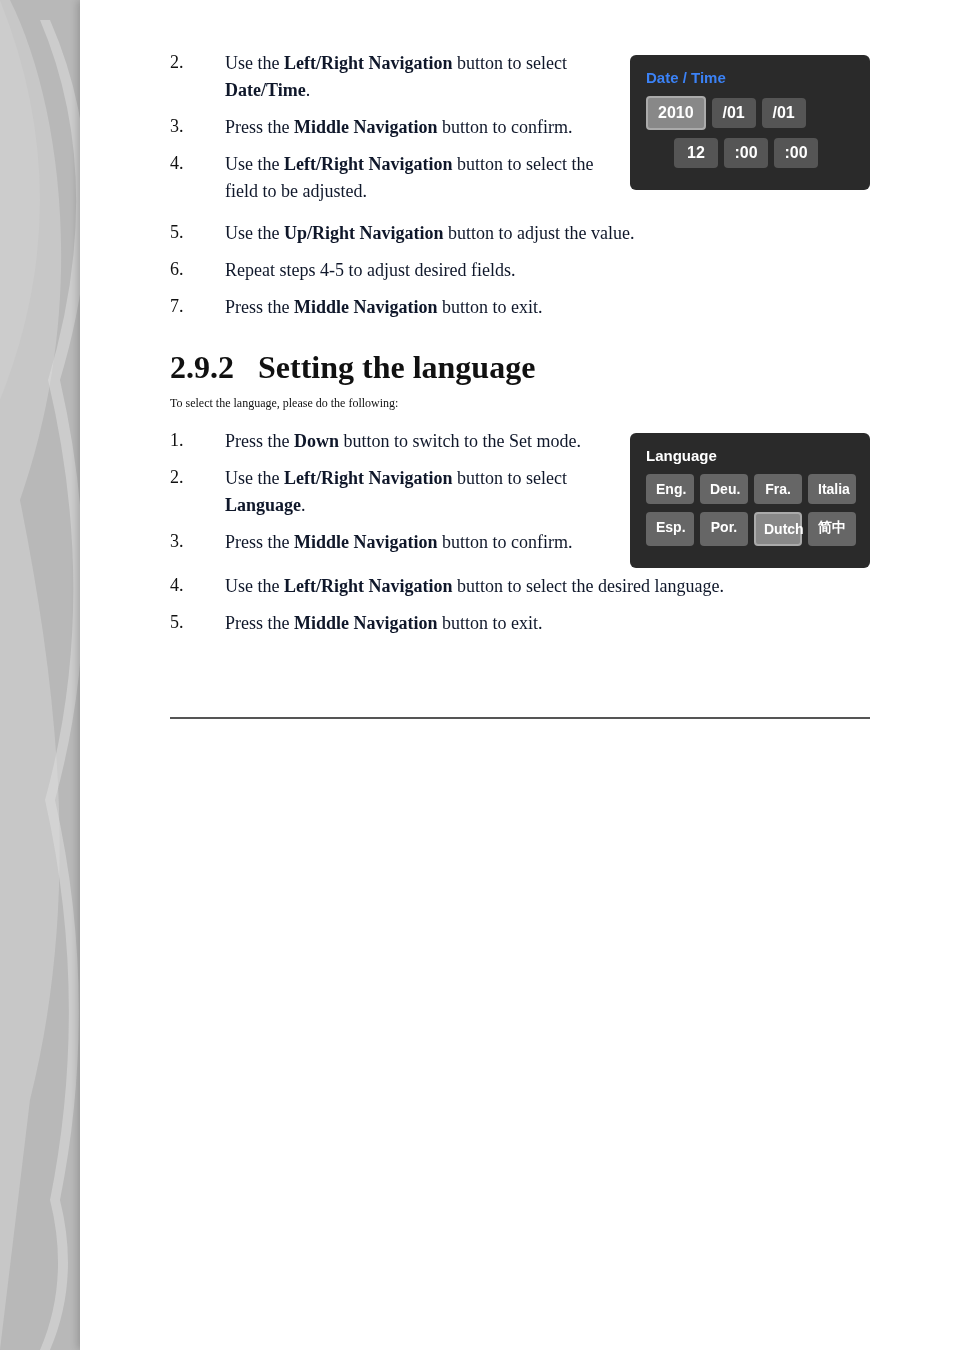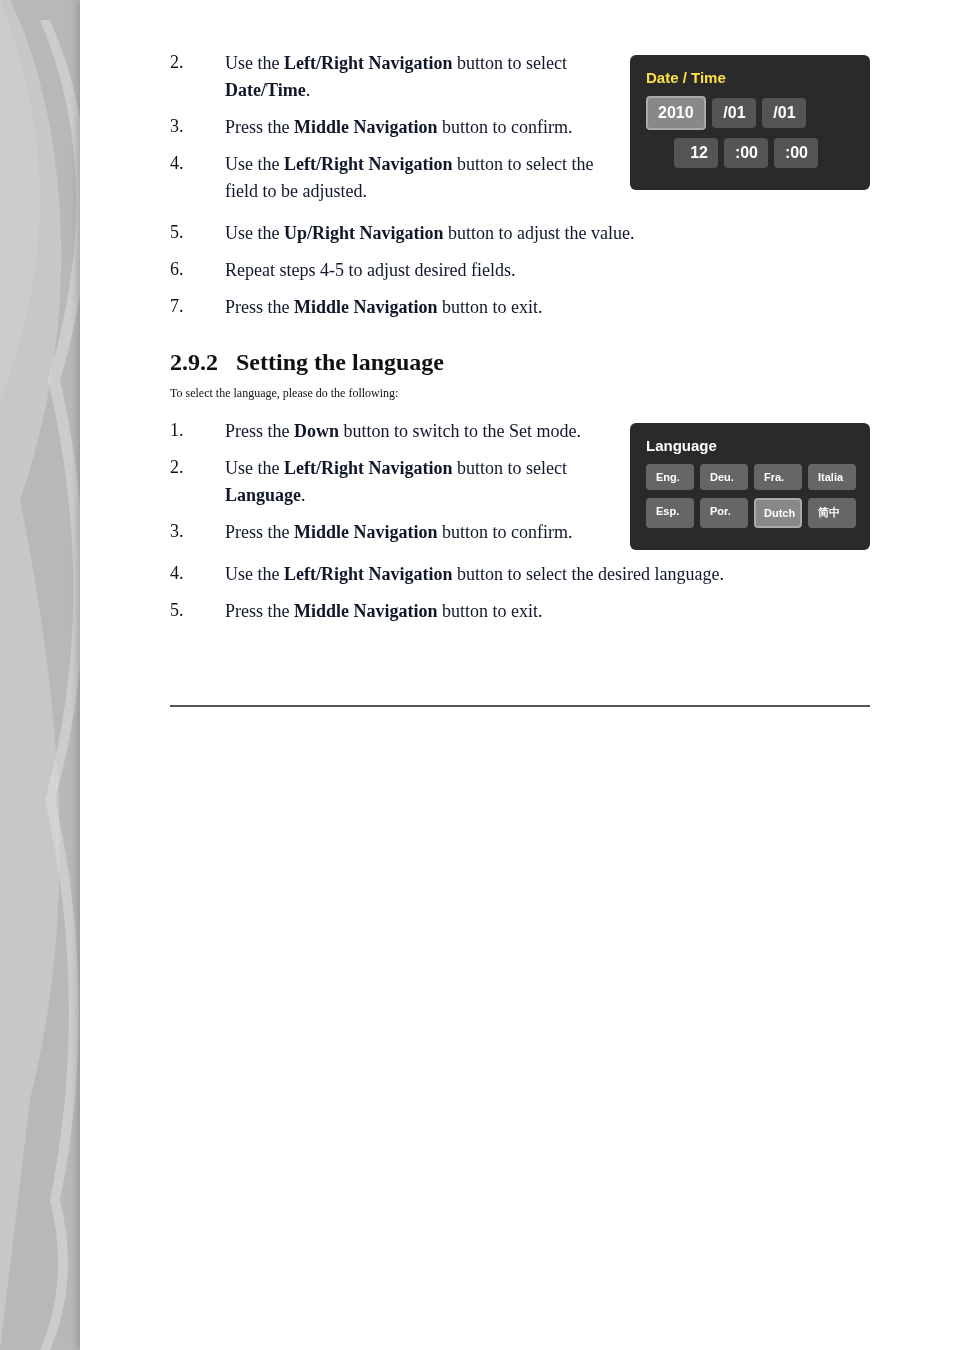--- a/index.html
+++ b/index.html
@@ -87,52 +87,52 @@
     
     .datetime-widget {
       background: #2a2a2a;
       border-radius: 6px;
       padding: 14px 16px;
       width: 240px;
       font-family: Arial, sans-serif;
     }
 
     .datetime-widget .widget-title {
-      color: #fde047;
+      color: #3b82f6;
       font-size: 15px;
       font-weight: bold;
       margin-bottom: 10px;
     }
 
     .datetime-row {
       display: flex;
       gap: 6px;
       margin-bottom: 8px;
       align-items: center;
     }
 
     .dt-cell {
       background: #555;
       color: #fff;
       border-radius: 4px;
       padding: 6px 10px;
       font-size: 16px;
       font-weight: bold;
       min-width: 44px;
-      text-align: right;
+      text-align: center;
     }
 
     .dt-cell.selected {
       background: #888;
       border: 2px solid #aaa;
     }
 
     
     .section-heading {
-      font-size: 24px;
+      font-size: 32px;
       font-weight: bold;
       margin: 28px 0 10px 0;
       color: #111;
     }
 
     .section-intro {
       font-size: 12px;
       margin-bottom: 17px;
       color: #111;
     }
@@ -157,24 +157,24 @@
       display: flex;
       gap: 6px;
       margin-bottom: 8px;
     }
 
     .lang-btn {
       background: #666;
       color: #fff;
       border-radius: 4px;
       padding: 7px 10px;
-      font-size: 11px;
+      font-size: 14px;
       font-weight: bold;
       min-width: 48px;
-      text-align: left;
+      text-align: center;
       flex: 1;
     }
 
     .lang-btn.selected {
       background: #888;
       border: 2px solid #aaa;
       padding-left: 8px;
     }
 
     

